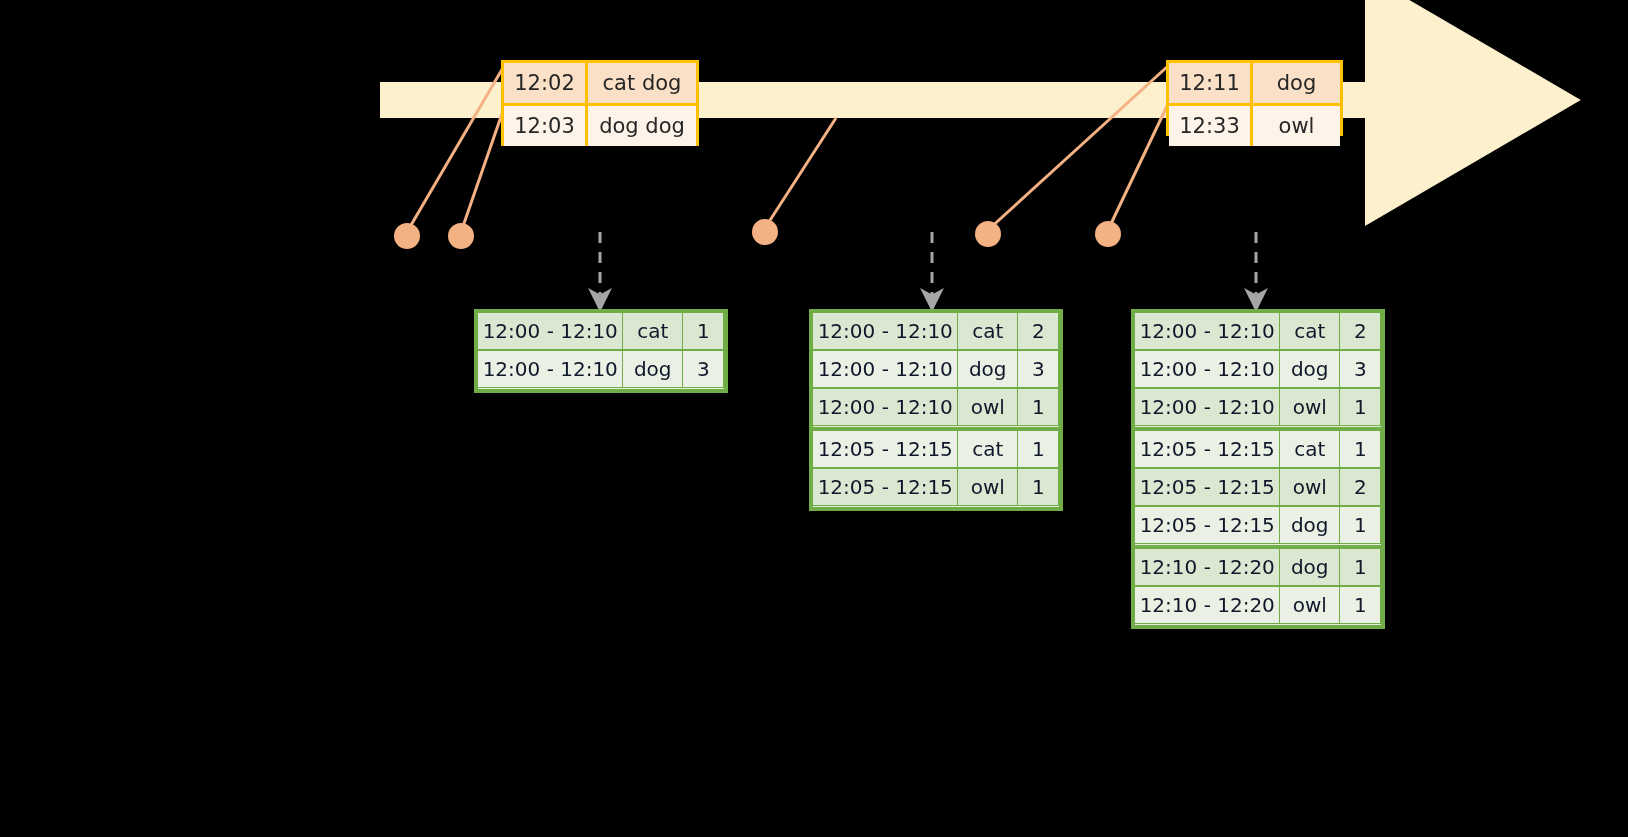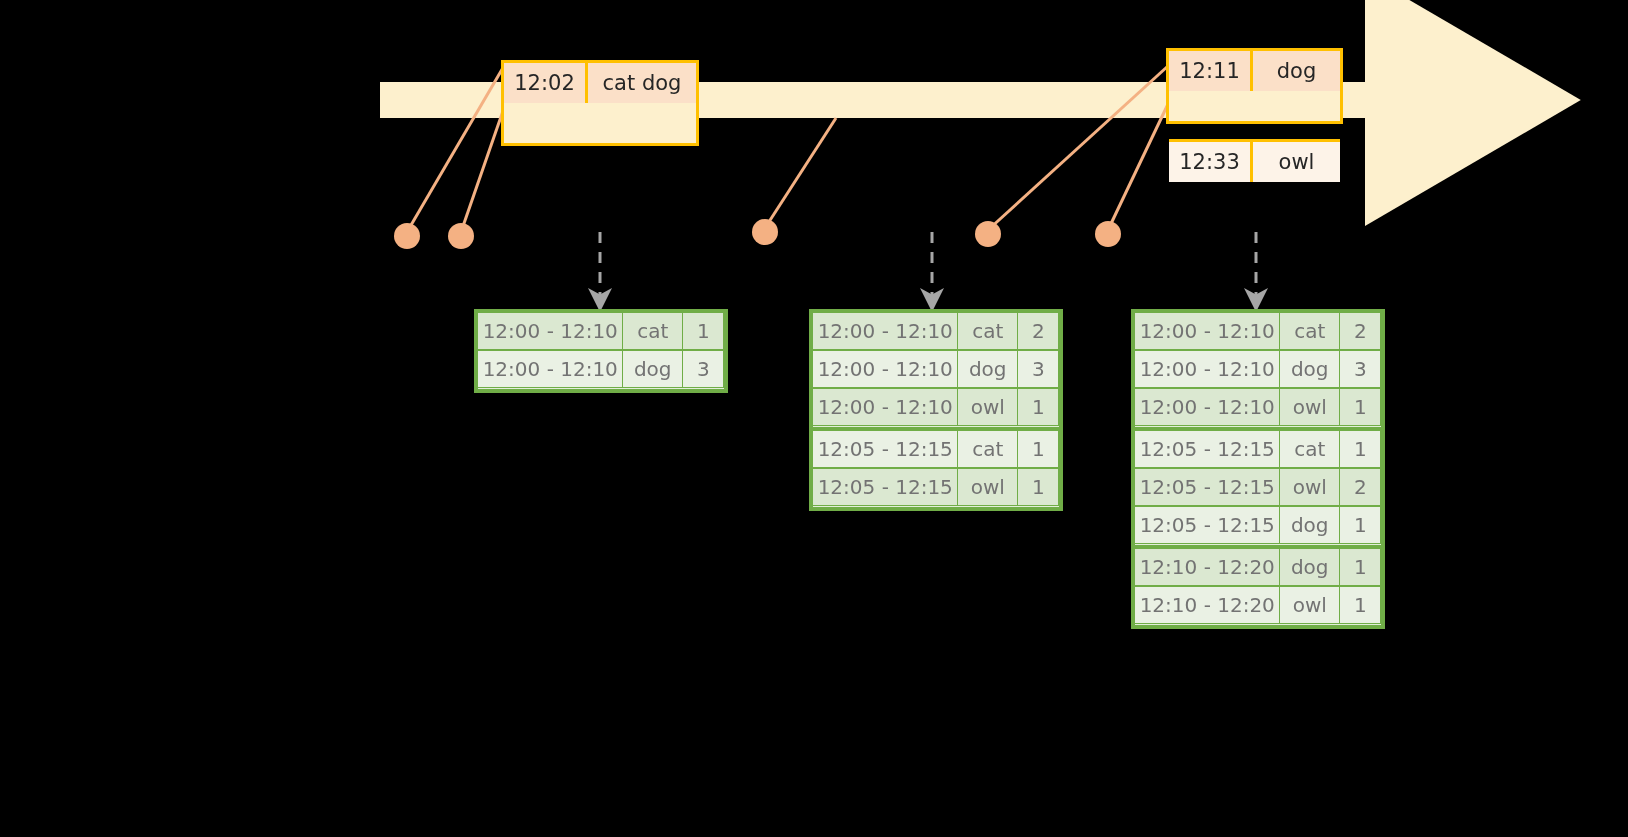--- a/index.html
+++ b/index.html
@@ -70,21 +70,21 @@
   }
   .rt-row {
     display: flex;
     height: 38px;
   }
   .rt-cell {
     display: flex;
     align-items: center;
     justify-content: center;
     font-size: 20px;
-    color: #737373;
+    color: #0f172a;
     box-sizing: border-box;
     border: 1.5px solid #70ad47;
     margin: -0.75px;
     height: 38px;
   }
   .rt-row.band-a .rt-cell { background: #dbe8d1; }
   .rt-row.band-b .rt-cell { background: #eaf1e4; }
   .rt-window { width: 146px; }
   .rt-key    { width: 62px; }
   .rt-count  { width: 42px; }
@@ -131,24 +131,28 @@
       <line x1="932" y1="232" x2="932" y2="300" marker-end="url(#grayhead)"></line>
       <line x1="1256" y1="232" x2="1256" y2="300" marker-end="url(#grayhead)"></line>
     </g>
   </svg>
 
   <div class="event-box" style="left:501px; top:60px; width:198px; height:86px;">
     <div class="event-row shade-a">
       <div class="ev-cell ev-time">12:02</div>
       <div class="ev-cell ev-payload">cat dog</div>
     </div>
+    <div class="event-row shade-b">
+      <div class="ev-cell ev-time">12:03</div>
+      <div class="ev-cell ev-payload">dog dog</div>
+    </div>
   </div>
 
 
-  <div class="event-box" style="left:1166px; top:48px; width:177px; height:76px;gap:48px;">
+  <div class="event-box" style="left:1166px; top:60px; width:177px; height:76px;">
     <div class="event-row shade-a">
       <div class="ev-cell ev-time">12:11</div>
       <div class="ev-cell ev-payload">dog</div>
     </div>
     <div class="event-row shade-b">
       <div class="ev-cell ev-time">12:33</div>
       <div class="ev-cell ev-payload">owl</div>
     </div>
   </div>
 

